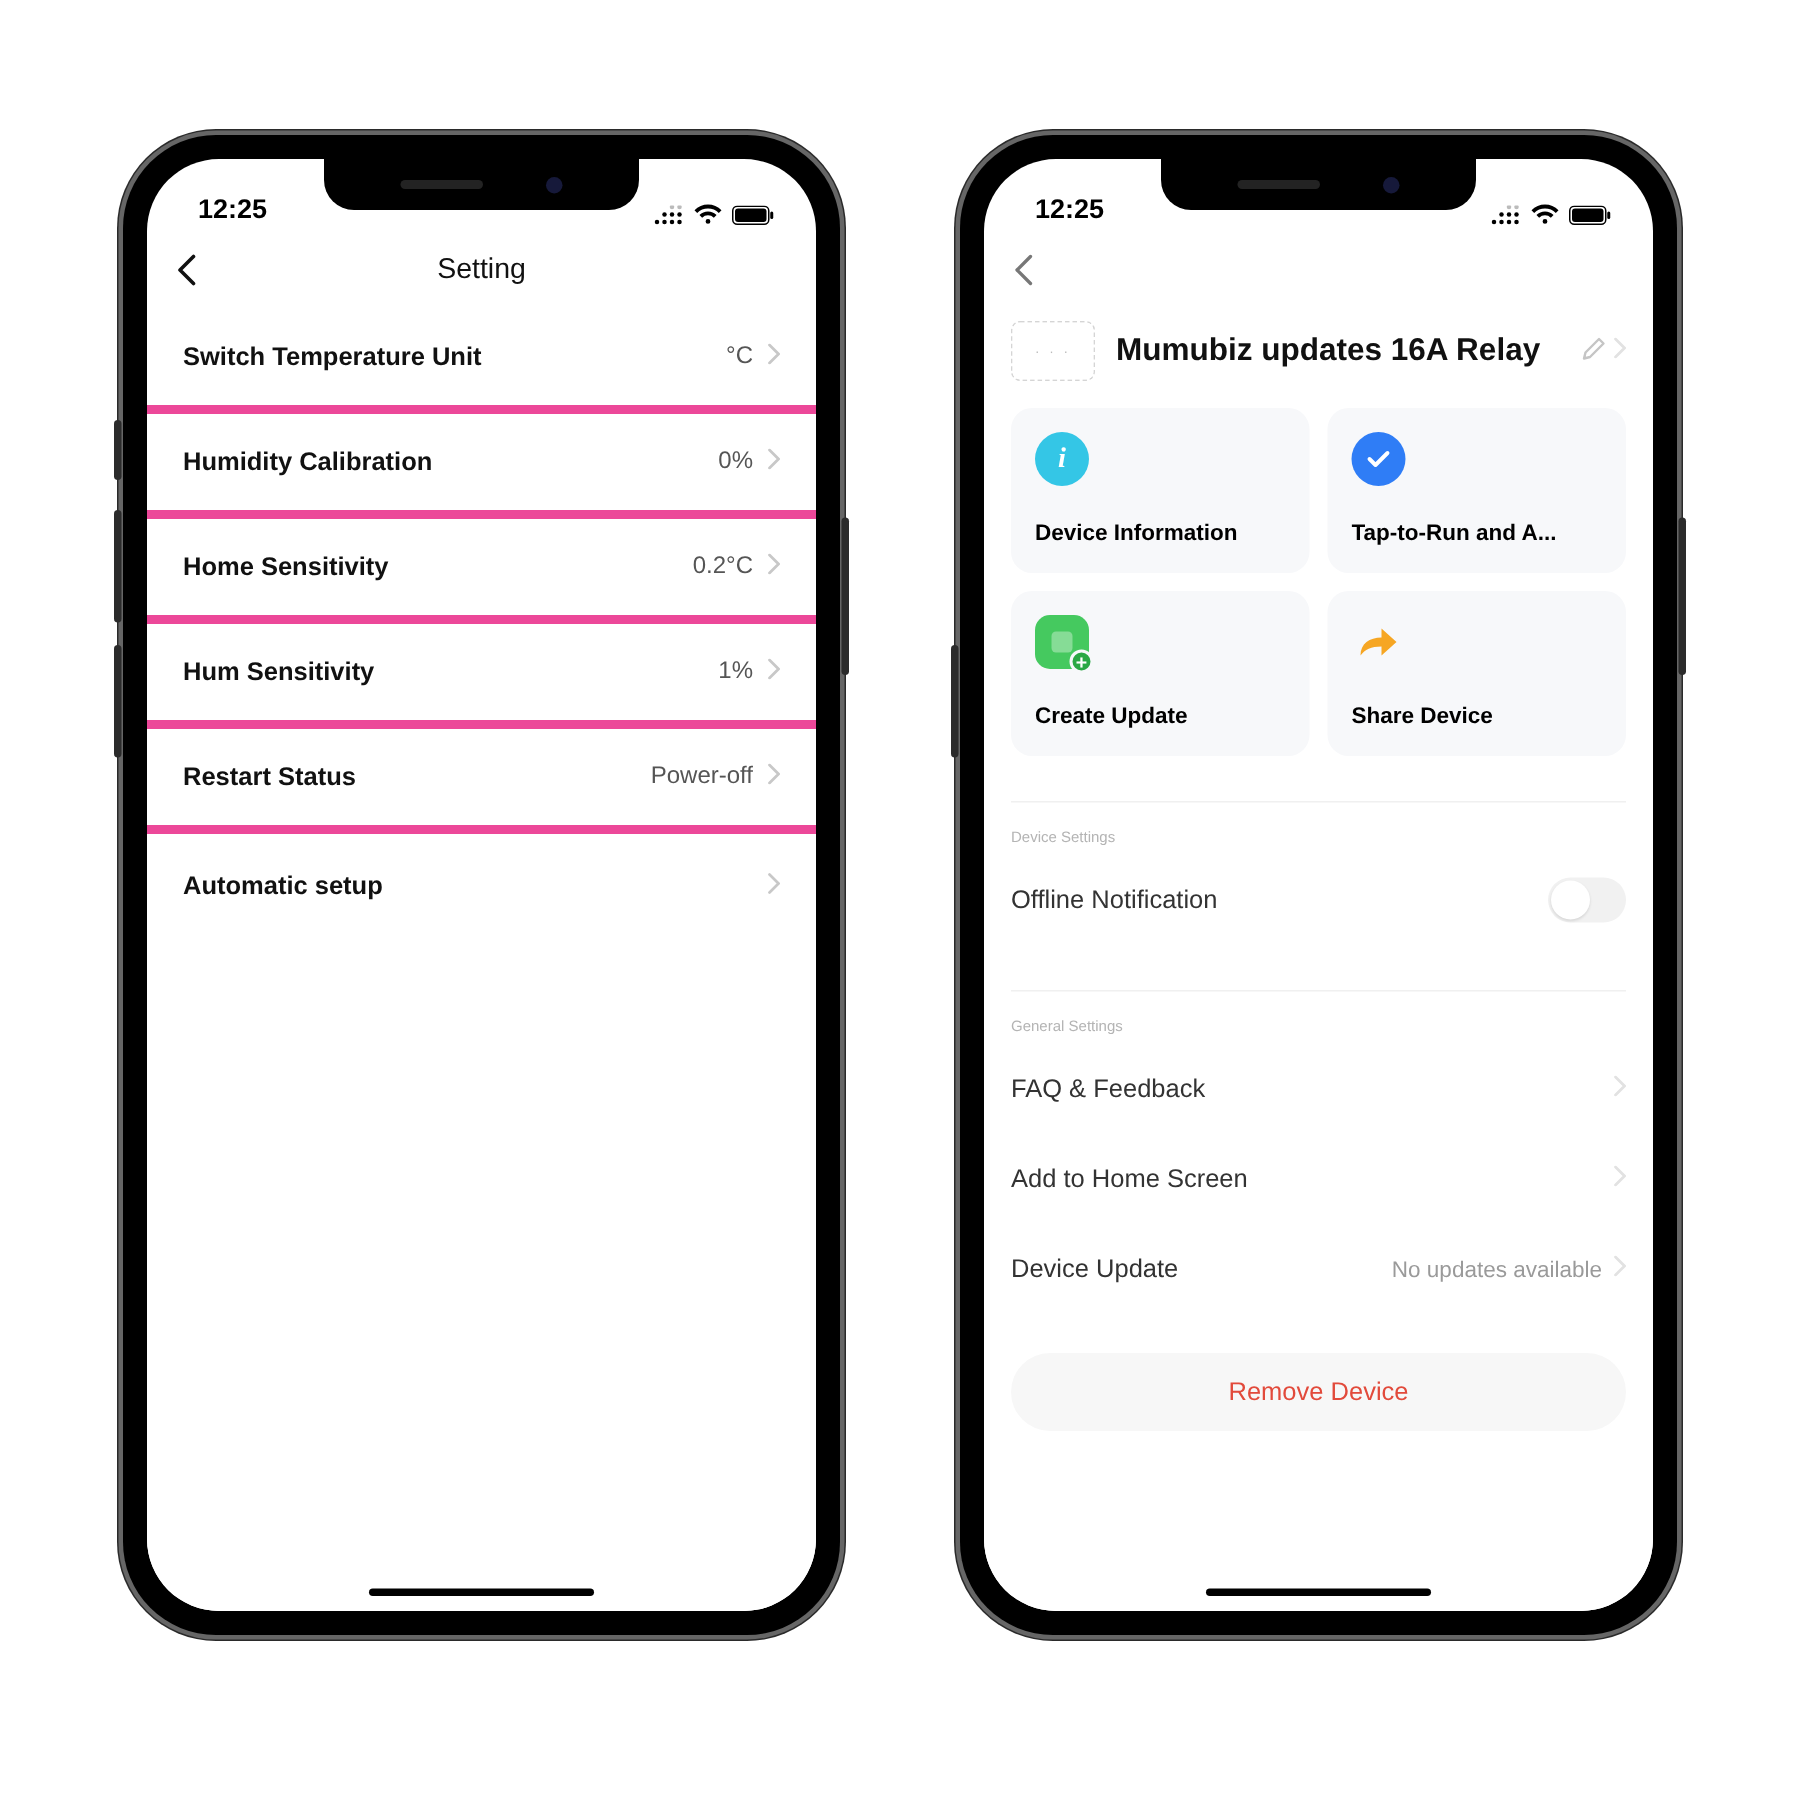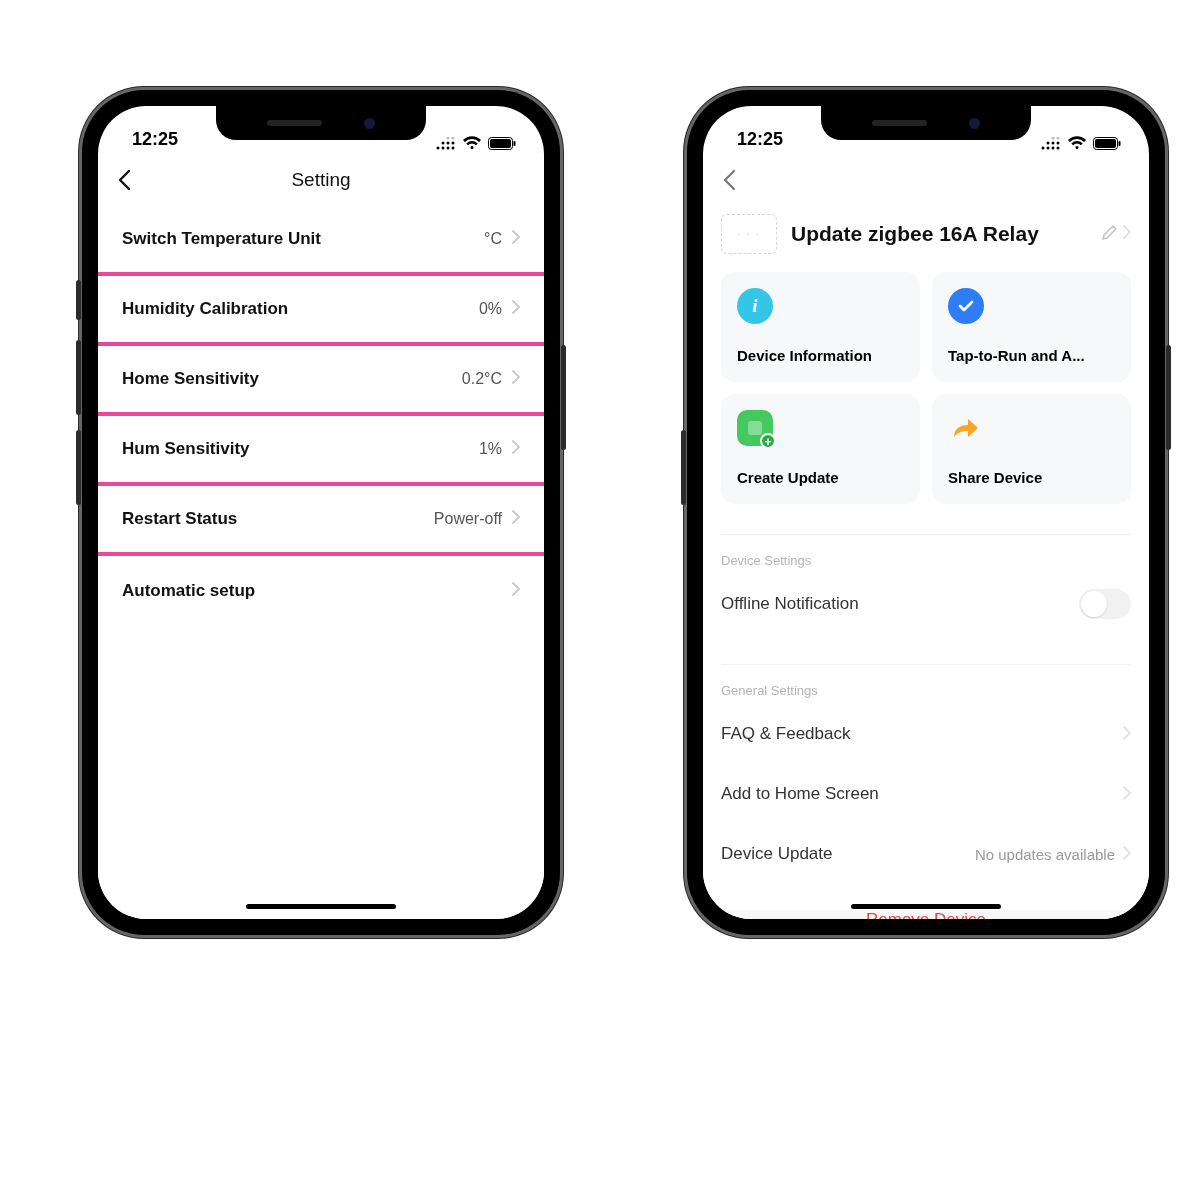--- a/index.html
+++ b/index.html
@@ -9,27 +9,26 @@
     font-family:-apple-system, "Helvetica Neue", Helvetica, Arial, sans-serif;
     display:flex;
     justify-content:center;
     align-items:flex-start;
     gap:80px;
     padding-top:90px;
   }
 
   
   .phone {
-    width:478px; height:845px;
+    width:478px; height:1000px;
     background:#000;
     border-radius:62px;
     padding:16px;
     position:relative;
     box-shadow:0 0 0 3px #666, 0 0 0 4px #2a2a2a;
-    margin-left:47px;
   }
   .phone::before, .phone::after {
     content:"";
     position:absolute;
     background:#2b2b2b;
     border-radius:3px;
   }
   .phone.left::before { left:-6px; top:190px; width:5px; height:40px; }
   .phone.left::after  { left:-6px; top:250px; width:5px; height:75px; }
   .side-btn-a { position:absolute; left:-6px; top:340px; width:5px; height:75px; background:#2b2b2b; border-radius:3px; }
@@ -89,21 +88,21 @@
     color:#111;
   }
   .chev-back.light{ color:#777; }
 
   
   .list { flex:1; background:#fff; }
   .cell {
     display:flex; align-items:center; justify-content:space-between;
     padding:0 24px;
     height:70px;
-    border-bottom:4px solid #ec4899;
+    border-bottom:6px solid #ec4899;
   }
   .cell .label { font-size:17px; font-weight:600; color:#111; }
   .cell .val-wrap { display:flex; align-items:center; gap:10px; }
   .cell .value { font-size:16px; color:#555; }
   .chev-r { color:#c8c8c8; }
 
   .switch {
     width:52px; height:30px; background:#ebebeb; border-radius:16px;
     position:relative;
   }
@@ -156,21 +155,21 @@
     width:16px; height:16px; background:#2aa844; border-radius:50%;
     color:#fff; font-size:13px; font-weight:700;
     display:flex; align-items:center; justify-content:center;
     border:2px solid #f7f8fa;
   }
   .tile-icon.share { background:transparent; color:#f6a623; }
   .tile-label { font-size:15px; font-weight:600; color:#000000;
     white-space:nowrap; overflow:hidden; text-overflow:ellipsis; }
 
   .section { margin-top:30px; border-top:1px solid #f0f0f0; padding-top:18px; }
-  .section-h { font-size:13px; color:#b4b4b4; margin-bottom:6px; }
+  .section-h { font-size:10px; color:#b4b4b4; margin-bottom:6px; }
 
   .b-row {
     display:flex; align-items:center; justify-content:space-between;
     height:60px;
   }
   .b-row .lbl { font-size:17px; color:#333; }
   .b-row .rv { display:flex; align-items:center; gap:8px; font-size:15px; color:#9a9a9a; }
   .faint-chev { color:#e2e2e2; }
 
   .switch-off {
@@ -361,21 +360,21 @@
         <svg width="14" height="22" viewBox="0 0 14 22">
             <path d="M12 2L3 11l9 9" stroke="currentColor" stroke-width="2.2" fill="none" stroke-linecap="round" stroke-linejoin="round"></path>
           </svg>
       </span>
     </div>
 
     <div class="screenB-body">
 
       <div class="device-head">
         <div class="device-thumb">· · ·</div>
-        <div class="device-name">Update zigbee 16A Relay</div>
+        <div class="device-name">Mumubiz updates 16A Relay</div>
         <div class="edit-group">
           <span>
             <svg width="18" height="18" viewBox="0 0 18 18">
                 <path d="M2 16l1-4 9-9 3 3-9 9-4 1z" fill="none" stroke="currentColor" stroke-width="1.6" stroke-linejoin="round"></path>
               </svg>
           </span>
           <span class="faint-chev"><svg width="8" height="14" viewBox="0 0 8 14">
                 <path d="M1 1l6 6-6 6" stroke="currentColor" stroke-width="1.8" fill="none" stroke-linecap="round"></path>
               </svg></span>
         </div>

